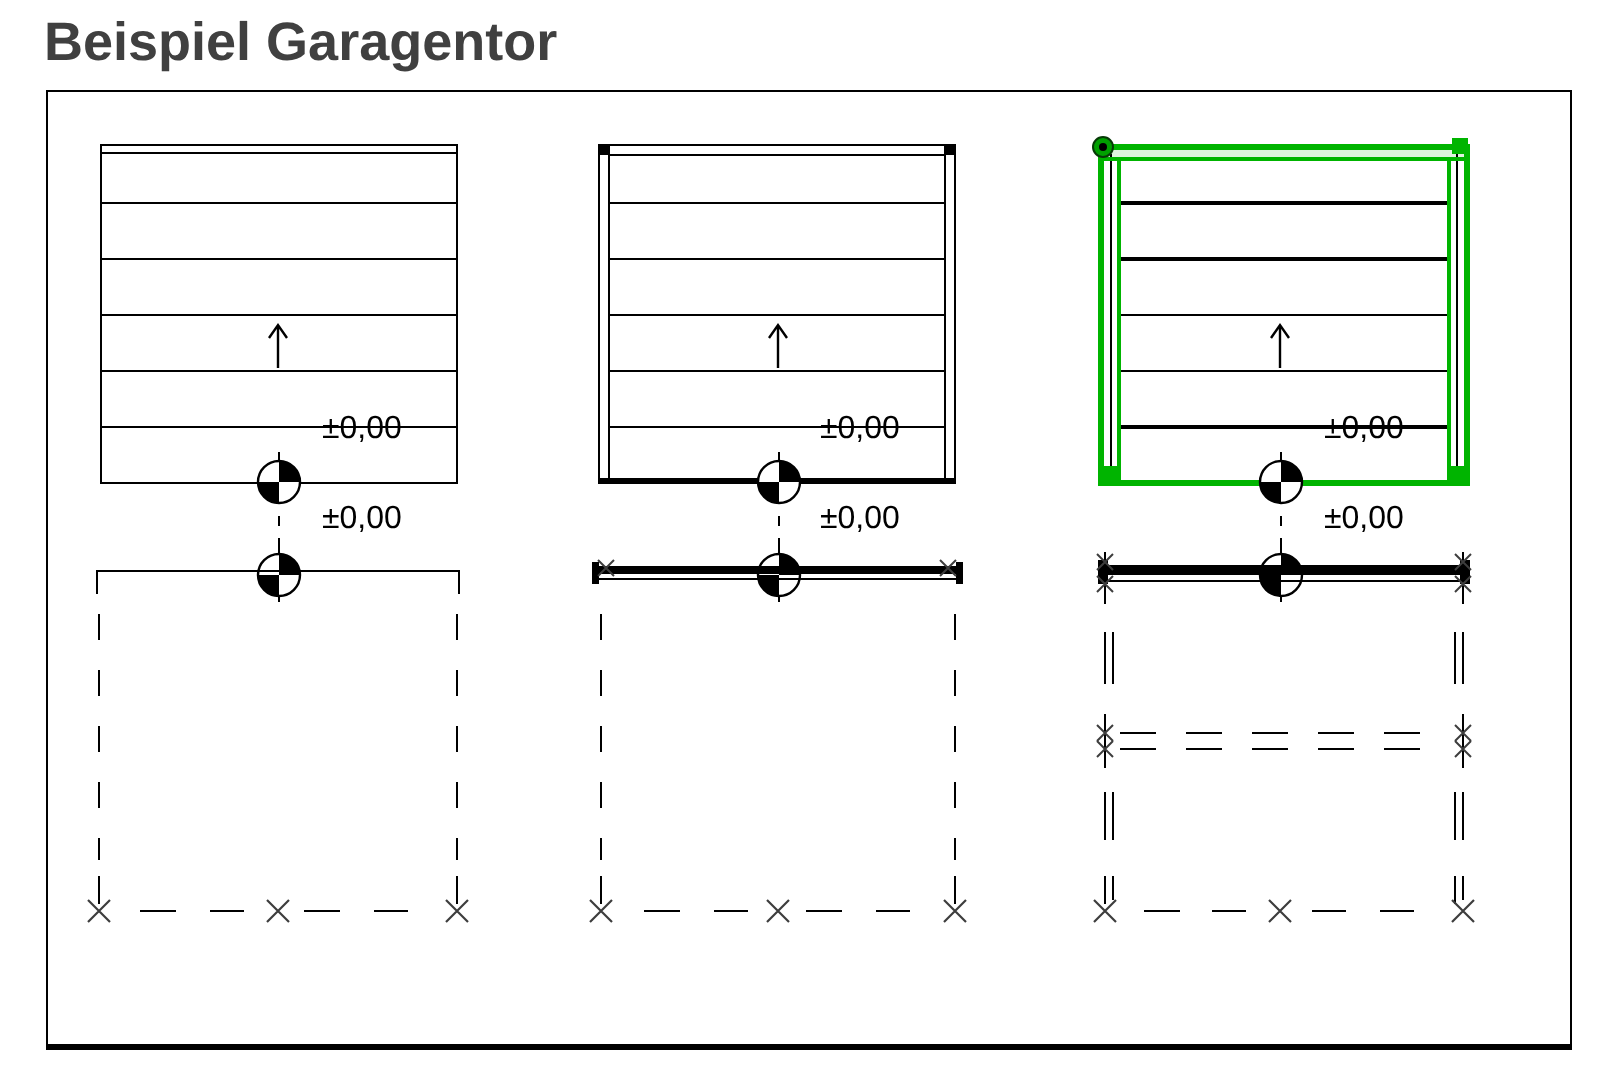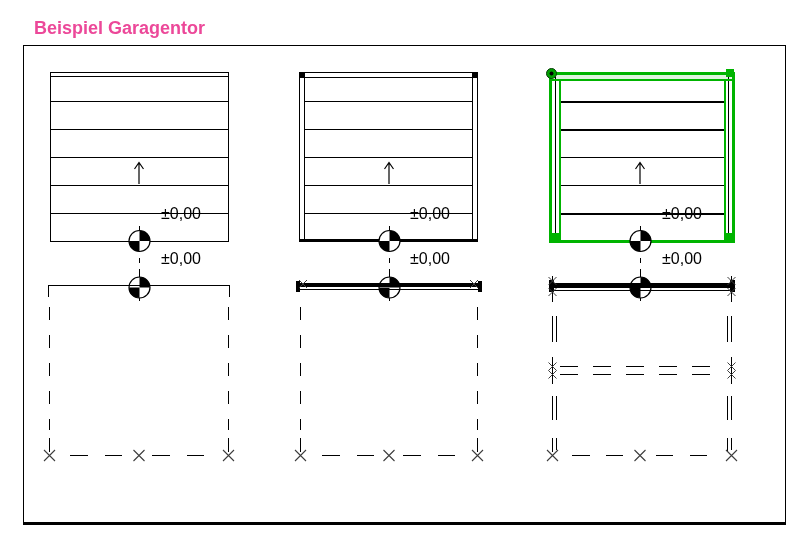--- a/index.html
+++ b/index.html
@@ -1,19 +1,19 @@
 <!DOCTYPE html>
 <html><head>
 <meta charset="utf-8">
 <style>
   html,body{margin:0;padding:0;background:#ffffff;}
   .stage{position:relative;width:807px;height:546px;background:#ffffff;overflow:hidden;
          font-family:"Liberation Sans", sans-serif;}
-  .title{position:absolute;left:22px;top:6px;margin:12px;font-size:18px;font-weight:bold;
-         color:#ec4899;letter-spacing:0px;font-family:"Liberation Sans", sans-serif;}
+  .title{position:absolute;left:22px;top:6px;margin:0;font-size:27px;font-weight:bold;
+         color:#404040;letter-spacing:0px;font-family:"Liberation Sans", sans-serif;}
   svg{position:absolute;left:0;top:0;}
   .ln{stroke:#000;fill:none;}
   .crisp{shape-rendering:crispEdges;}
   .lvl-text{font-family:"Liberation Sans", sans-serif;font-size:16px;fill:#000;}
   .xm{stroke:#3d3d3d;fill:none;}
 </style>
 </head>
 <body>
 
 <div class="stage">

